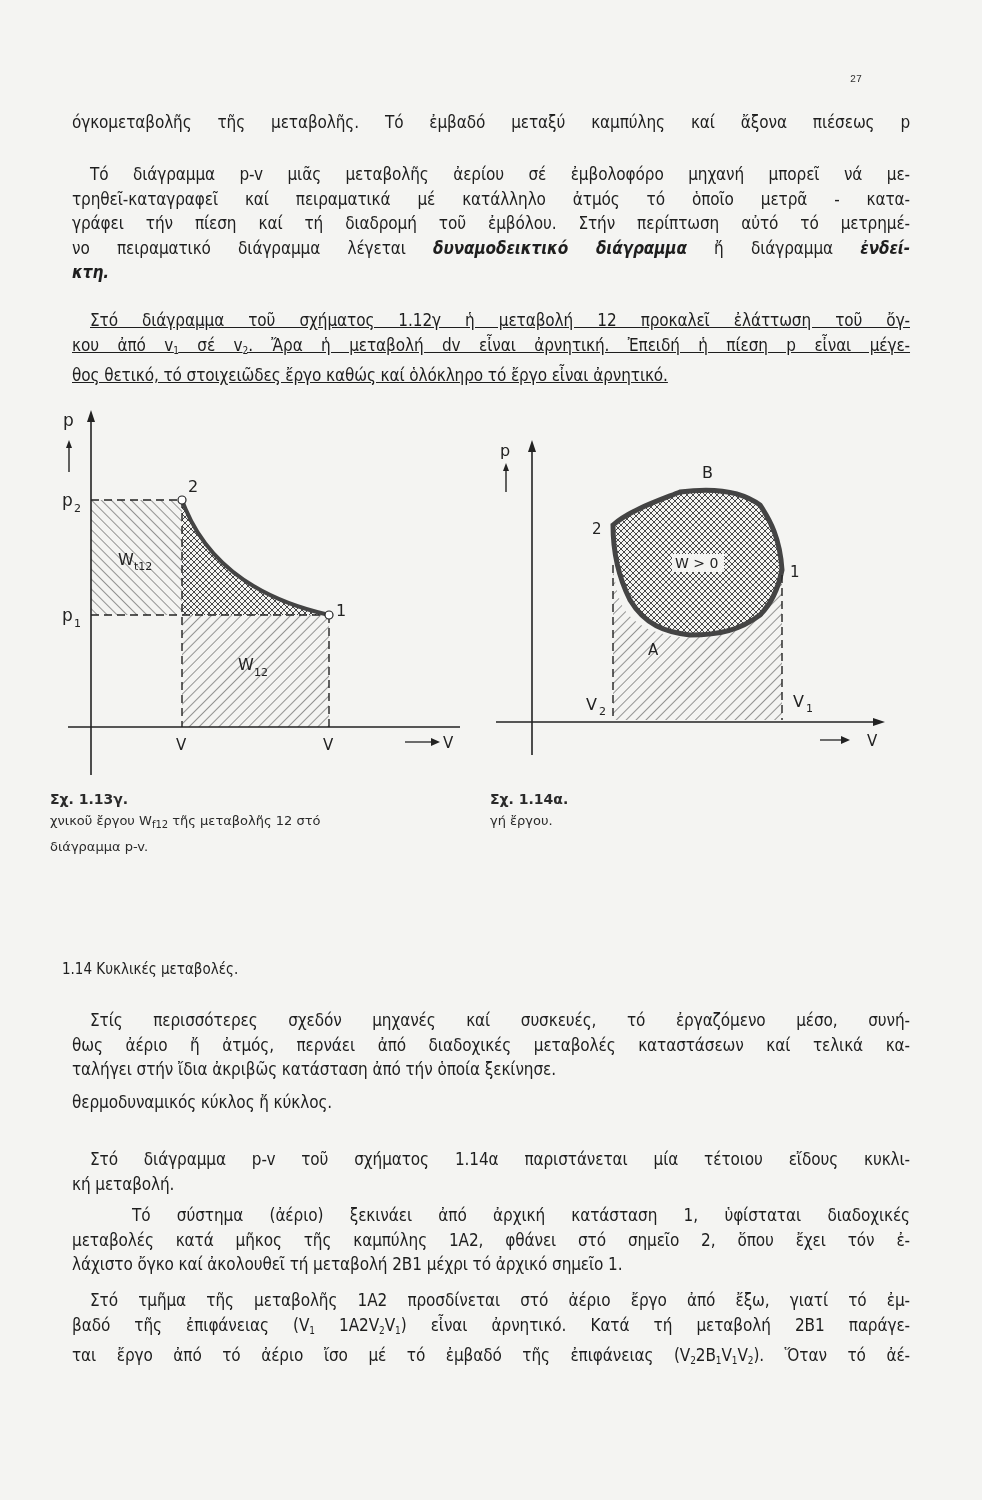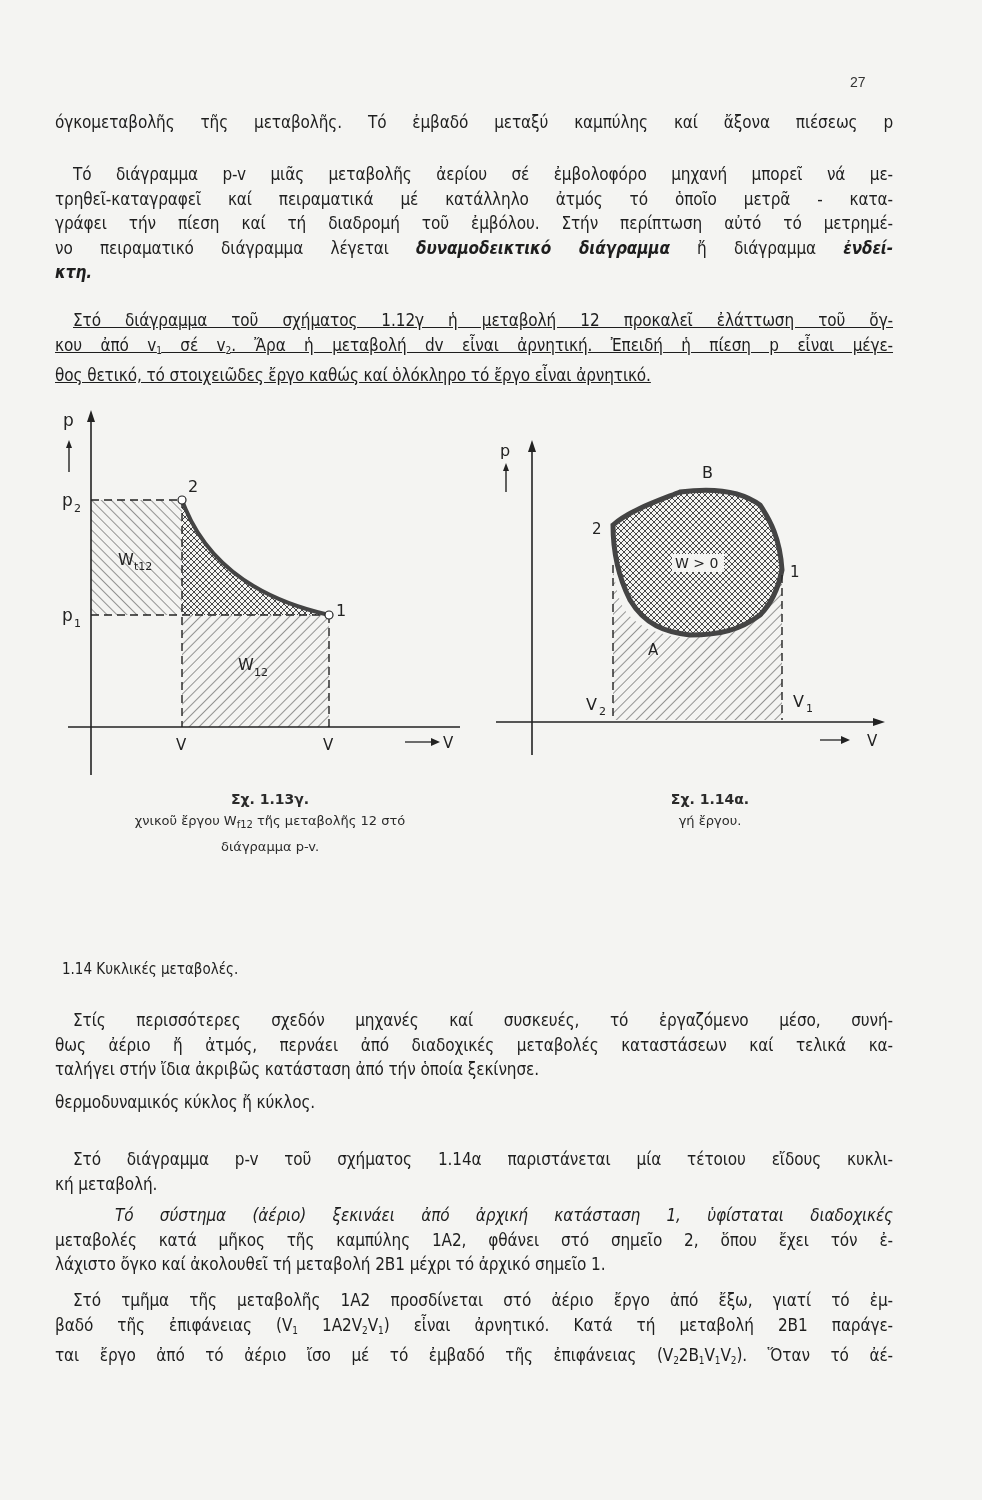--- a/index.html
+++ b/index.html
@@ -1,28 +1,28 @@
 <!DOCTYPE html>
 <html><head>
 <meta charset="utf-8">
 <style>
   html, body { margin:0; padding:0; }
   body {
     width:982px; height:1500px; background:#f4f4f2; position:relative; overflow:hidden;
     font-family:"DejaVu Sans", sans-serif; color:#1e1e1e;
   }
-  .page-number { position:absolute; top:74px; left:850px; font-family:Liberation Sans, sans-serif; font-size:14px; color:#333; }
-  .para { position:absolute; left:55px; width:838px; font-size:17px; line-height:24.5px; letter-spacing:-0.1px; font-family:"DejaVu Sans Condensed","DejaVu Sans", sans-serif; }
+  .page-number { position:absolute; top:74px; left:850px; font-family:Liberation Mono, monospace; font-size:10px; color:#333; }
+  .para { position:absolute; left:72px; width:838px; font-size:17px; line-height:24.5px; letter-spacing:-0.1px; font-family:"DejaVu Sans Condensed","DejaVu Sans", sans-serif; }
   .line { display:block; white-space:nowrap; text-align:justify; text-align-last:justify; }
   .line.last { text-align-last:left; }
   .indent { padding-left:18px; }
   .bi { font-weight:bold; font-style:italic; }
   sub { font-size:10px; vertical-align:-3px; }
   .heading { position:absolute; left:62px; top:960px; font-size:15px; font-weight:normal; font-family:"DejaVu Sans Condensed","DejaVu Sans", sans-serif; }
-  .caption { position:absolute; text-align:center; font-size:13px; line-height:22px; color:#2a2a2a; }
+  .caption { position:absolute; font-size:13px; line-height:22px; color:#2a2a2a; }
   .caption .cap-title { font-weight:bold; font-size:14px; }
   svg text { font-family:"DejaVu Sans", sans-serif; fill:#222; }
 </style>
 </head>
 <body>
 
 <div class="page-number">27</div>
 
 <div class="para" style="top:110px;">
   <span class="line">όγκομεταβολῆς τῆς μεταβολῆς. Τό ἐμβαδό μεταξύ καμπύλης καί ἄξονα πιέσεως p</span>
@@ -155,21 +155,21 @@
 <div class="para" style="top:1090px;">
   <span class="line last">θερμοδυναμικός κύκλος ἤ κύκλος.</span>
 </div>
 
 <div class="para" style="top:1147px;">
   <span class="line indent">Στό διάγραμμα p-v τοῦ σχήματος 1.14α παριστάνεται μία τέτοιου εἴδους κυκλι-</span>
   <span class="line last">κή μεταβολή.</span>
 </div>
 
 <div class="para" style="top:1203px;">
-  <span class="line" style="padding-left:60px;font-style:italic;">Τό σύστημα (ἀέριο) ξεκινάει ἀπό ἀρχική κατάσταση 1, ὑφίσταται διαδοχικές</span>
+  <span class="line" style="padding-left:60px;">Τό σύστημα (ἀέριο) ξεκινάει ἀπό ἀρχική κατάσταση 1, ὑφίσταται διαδοχικές</span>
   <span class="line">μεταβολές κατά μῆκος τῆς καμπύλης 1Α2, φθάνει στό σημεῖο 2, ὅπου ἔχει τόν ἐ-</span>
   <span class="line last">λάχιστο ὄγκο καί ἀκολουθεῖ τή μεταβολή 2Β1 μέχρι τό ἀρχικό σημεῖο 1.</span>
 </div>
 
 <div class="para" style="top:1288px;">
   <span class="line indent">Στό τμῆμα τῆς μεταβολῆς 1Α2 προσδίνεται στό ἀέριο ἔργο ἀπό ἔξω, γιατί τό ἐμ-</span>
   <span class="line"><span>βαδό τῆς ἐπιφάνειας (V</span><sub>1</sub><span> 1Α2V</span><sub>2</sub><span>V</span><sub>1</sub><span>) εἶναι ἀρνητικό. Κατά τή μεταβολή 2Β1 παράγε-</span></span>
   <span class="line"><span>ται ἔργο ἀπό τό ἀέριο ἴσο μέ τό ἐμβαδό τῆς ἐπιφάνειας (V</span><sub>2</sub><span>2Β</span><sub>1</sub><span>V</span><sub>1</sub><span>V</span><sub>2</sub><span>). Ὅταν τό ἀέ-</span></span>
 </div>
 

